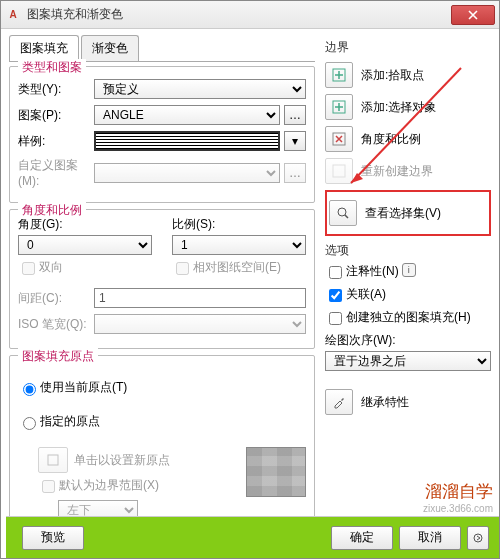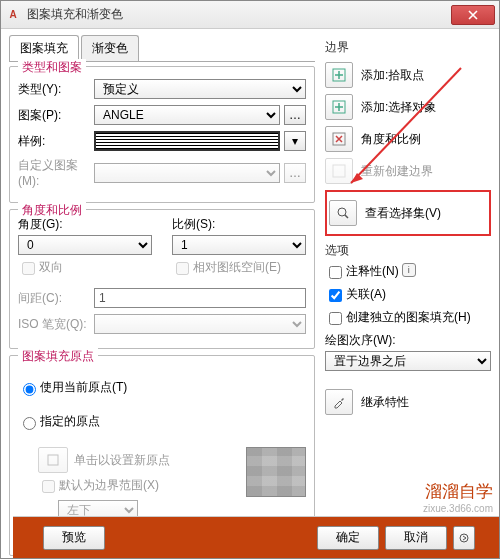--- a/index.html
+++ b/index.html
@@ -33,21 +33,21 @@
 .radio{display:flex;align-items:center;margin:17px 0}
 .radio input{margin-right:4px}
 .indent{padding-left:20px}
 .icon-btn{width:28px;height:26px;border:1px solid #aaa;background:linear-gradient(#fff,#eee);border-radius:2px;margin-right:8px;cursor:pointer;display:flex;align-items:center;justify-content:center}
 .icon-btn.disabled{opacity:.45;cursor:default}
 .sidebar-row{display:flex;align-items:center;margin:6px 0}
 .sidebar-row.disabled{color:#999}
 .section-hdr{margin:4px 0 4px;color:#333;font-weight:normal}
 .red-box{border:2px solid #e03030;padding:2px;margin:6px 0}
 .info-icon{width:14px;height:14px;border:1px solid #888;border-radius:3px;display:inline-flex;align-items:center;justify-content:center;font-size:9px;margin-left:3px;color:#555;background:#f5f5f5}
-.footer{position:absolute;bottom:0;left:12px;right:0;height:42px;border-top:1px solid #ccc;display:flex;align-items:center;padding:0 24px;background:#c2410c}
+.footer{position:absolute;bottom:0;left:5px;right:0;height:42px;border-top:1px solid #ccc;display:flex;align-items:center;padding:0 10px;background:#84cc16}
 .footer .btn{height:24px;padding:0 18px;border:1px solid #888;background:linear-gradient(#fff,#e8e8e8);border-radius:2px;cursor:pointer;margin-left:6px}
 .footer .spacer{flex:1}
 .expand-btn{width:22px;height:24px;border:1px solid #888;background:linear-gradient(#fff,#e8e8e8);border-radius:2px;margin-left:6px;cursor:pointer;display:flex;align-items:center;justify-content:center}
 .watermark{position:absolute;right:6px;bottom:44px;text-align:right;color:#888}
 .watermark .wm1{font-size:17px;color:#c2410c}
 .watermark .wm2{font-size:10px;color:#b0b0b0}
 .disabled-text{color:#999}
 .red-arrow{position:absolute;pointer-events:none}
 .origin-btn{width:30px;height:26px;border:1px solid #aaa;background:linear-gradient(#fff,#eee);border-radius:2px;margin-right:6px;display:flex;align-items:center;justify-content:center;opacity:.5}
 .small-select{width:80px;height:20px}

